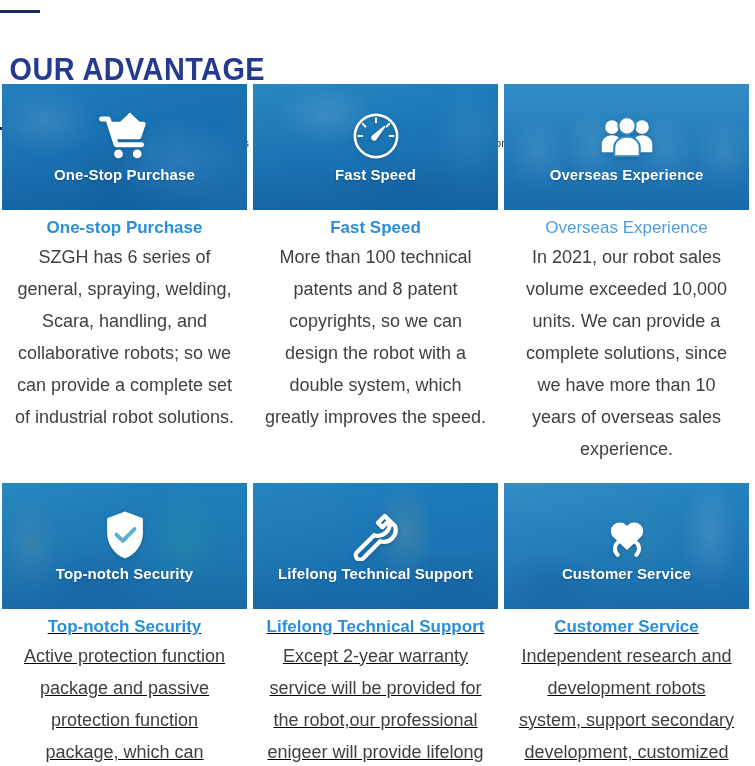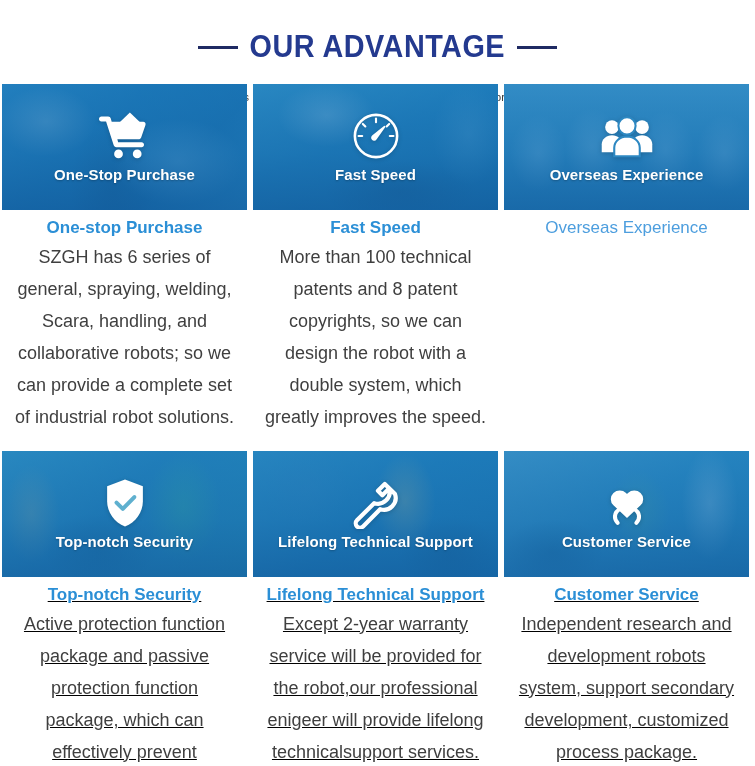--- a/index.html
+++ b/index.html
@@ -16,23 +16,24 @@
     position: relative;
   }
 
   
   .section-header {
     padding-top: 10px;
     text-align: center;
   }
   .title-row {
     display: flex;
-    align-items: center;
+    align-items: flex-start;
     justify-content: center;
-    gap: 2px;
+    gap: 20px;
+    flex-direction: column;
   }
   .title-rule {
     width: 40px;
     height: 3px;
     background: #1f2a63;
     display: block;
   }
   .section-title {
     font-family: "Liberation Sans Narrow", "Liberation Sans", sans-serif;
     font-size: 31px;
@@ -256,20 +257,21 @@
                 <circle cx="32" cy="19.5" r="10.6"></circle>
                 <path d="M32 32.5c-8.7 0-15.7 6.2-15.7 13.9V57h31.4V46.4c0-7.7-7-13.9-15.7-13.9z"></path>
               </g>
             </svg>
           </span>
           <span class="banner-label">Overseas Experience</span>
         </div>
       </div>
       <div class="card-body">
         <h2 class="card-heading light">Overseas Experience</h2>
+        <p class="card-text">In 2021, our robot sales volume exceeded 10,000 units. We can provide a complete solutions, since we have more than 10 years of overseas sales experience.</p>
       </div>
     </div>
     <div class="advantage-card row2">
       <div class="card-banner">
         <div class="banner-photo photo-map-green"></div>
         <div class="banner-tint"></div>
         <div class="banner-inner">
           <span class="banner-icon">
             <svg viewBox="0 0 64 64" aria-hidden="true">
               <path fill="#fff" d="M32 3 10 11.4v18.3c0 13.6 9 26.2 22 31.3 13-5.1 22-17.7 22-31.3V11.4z"></path>

